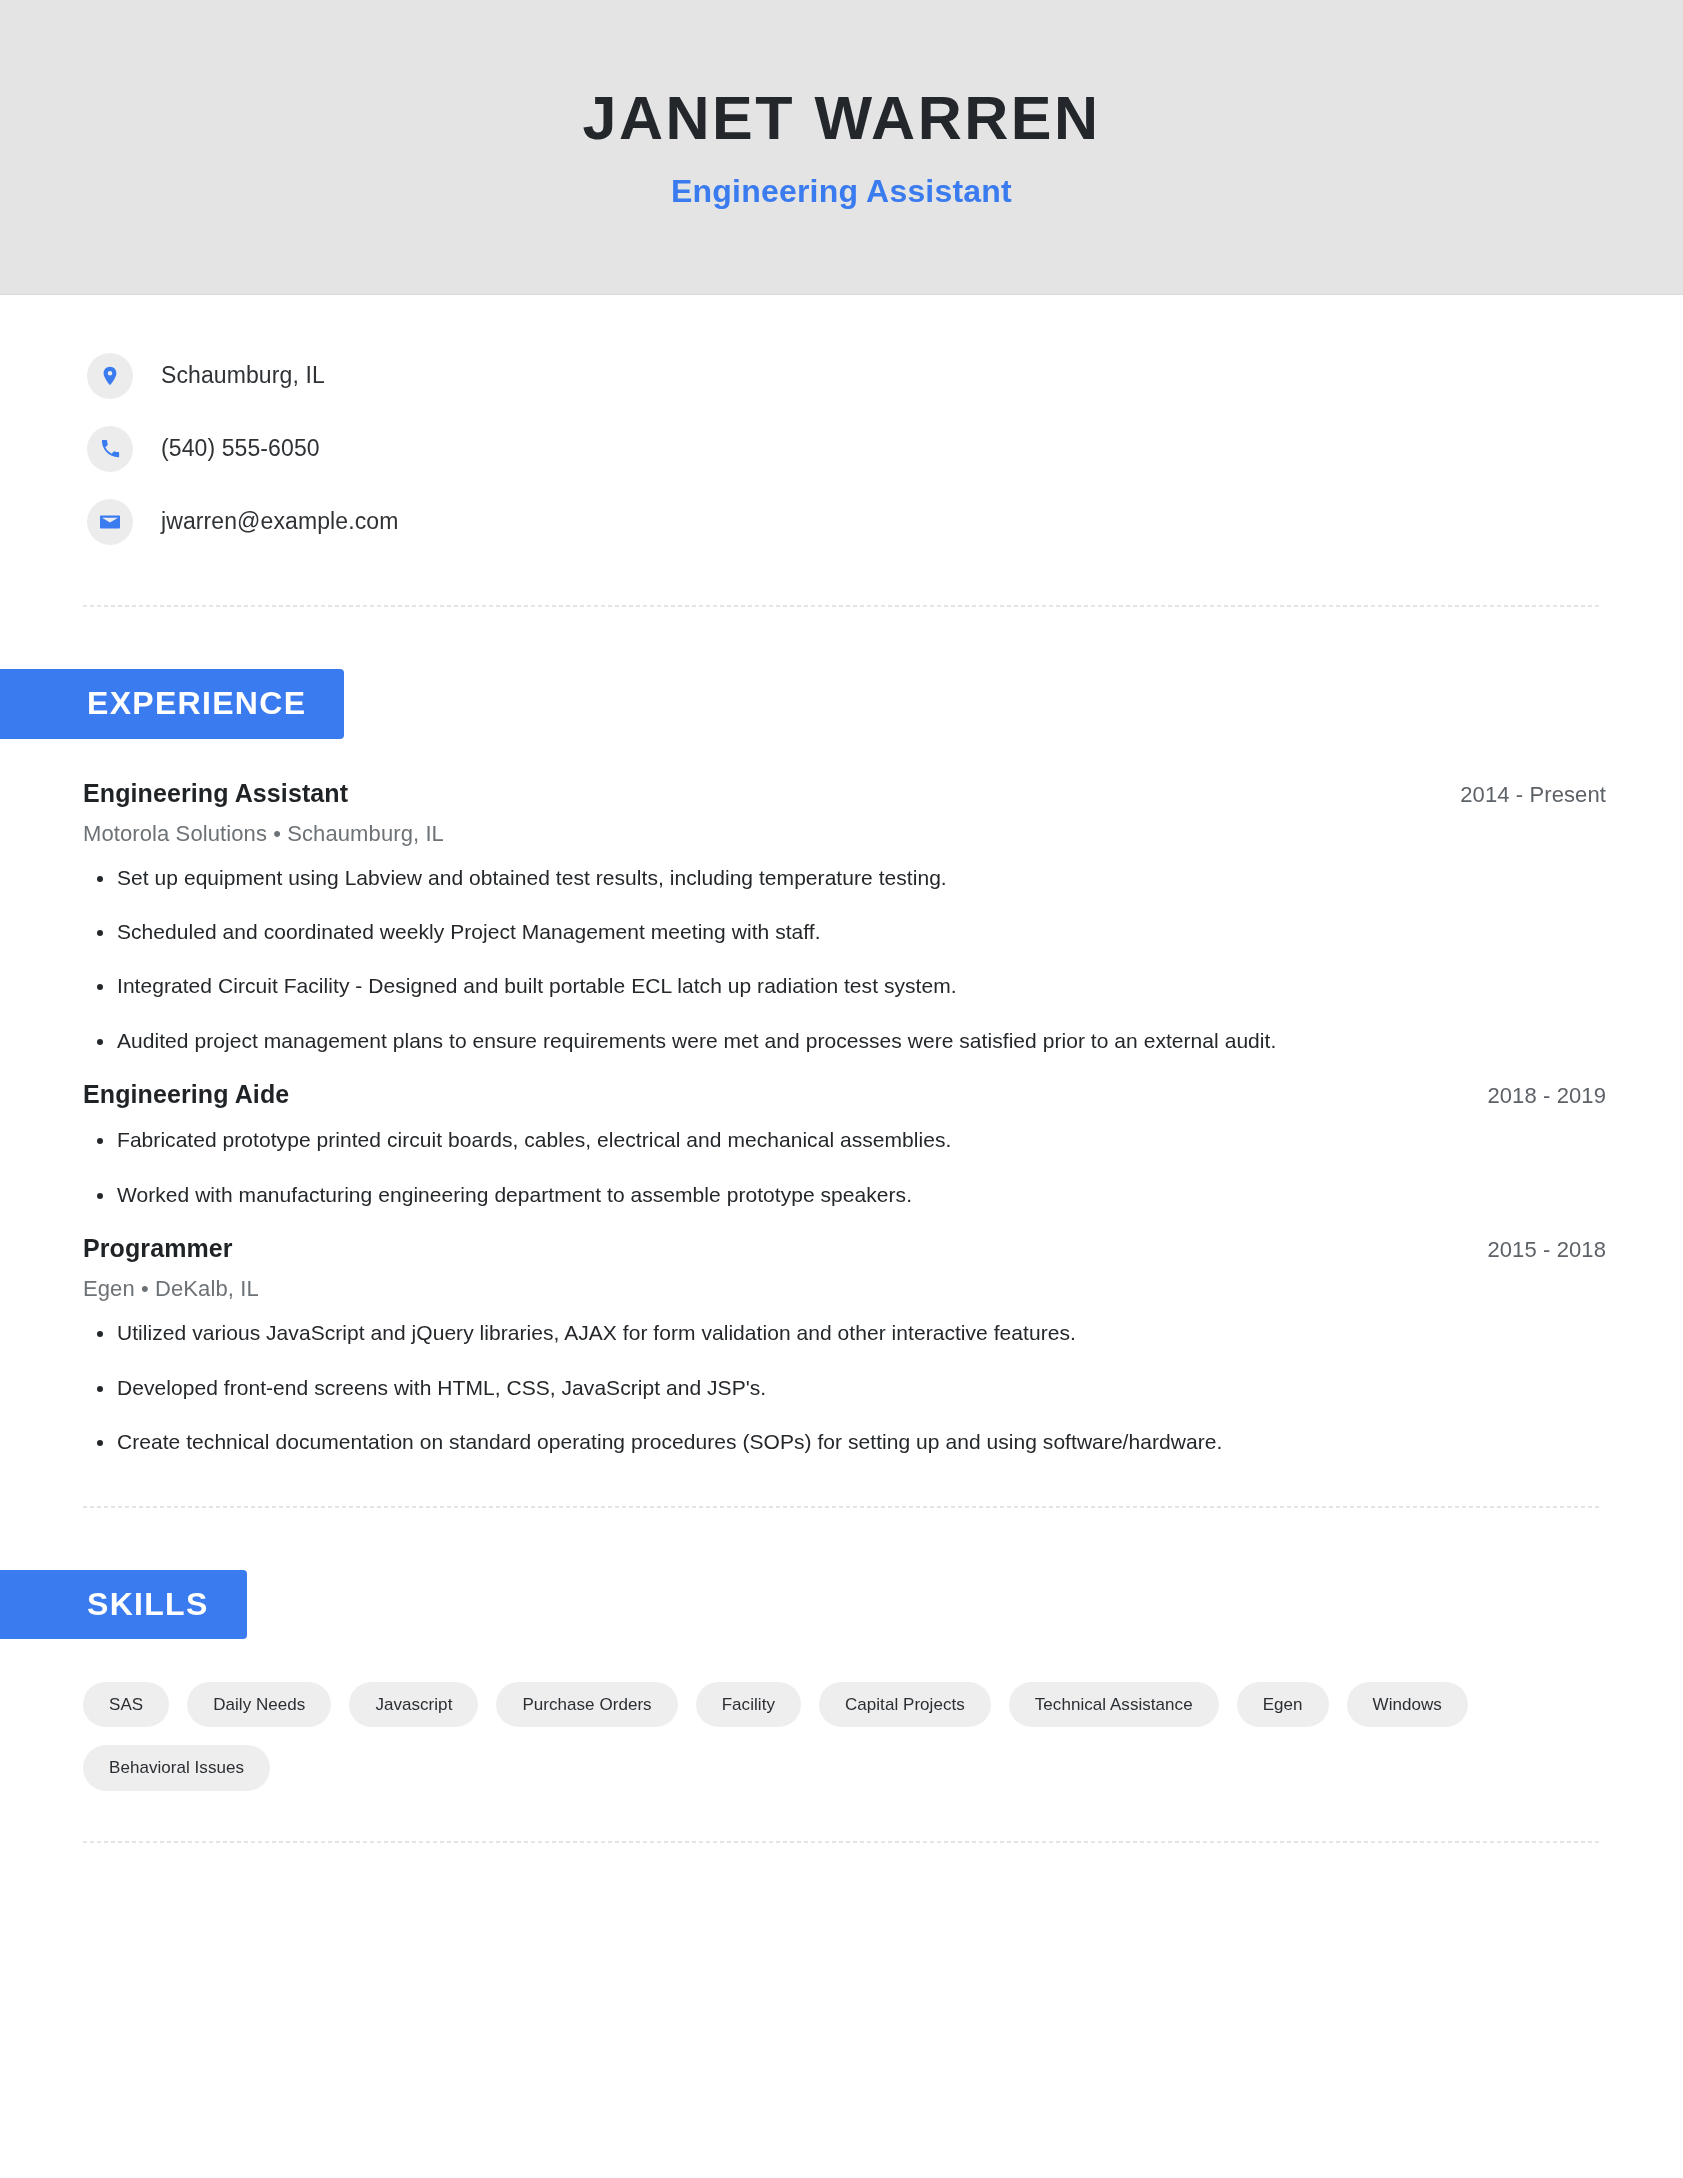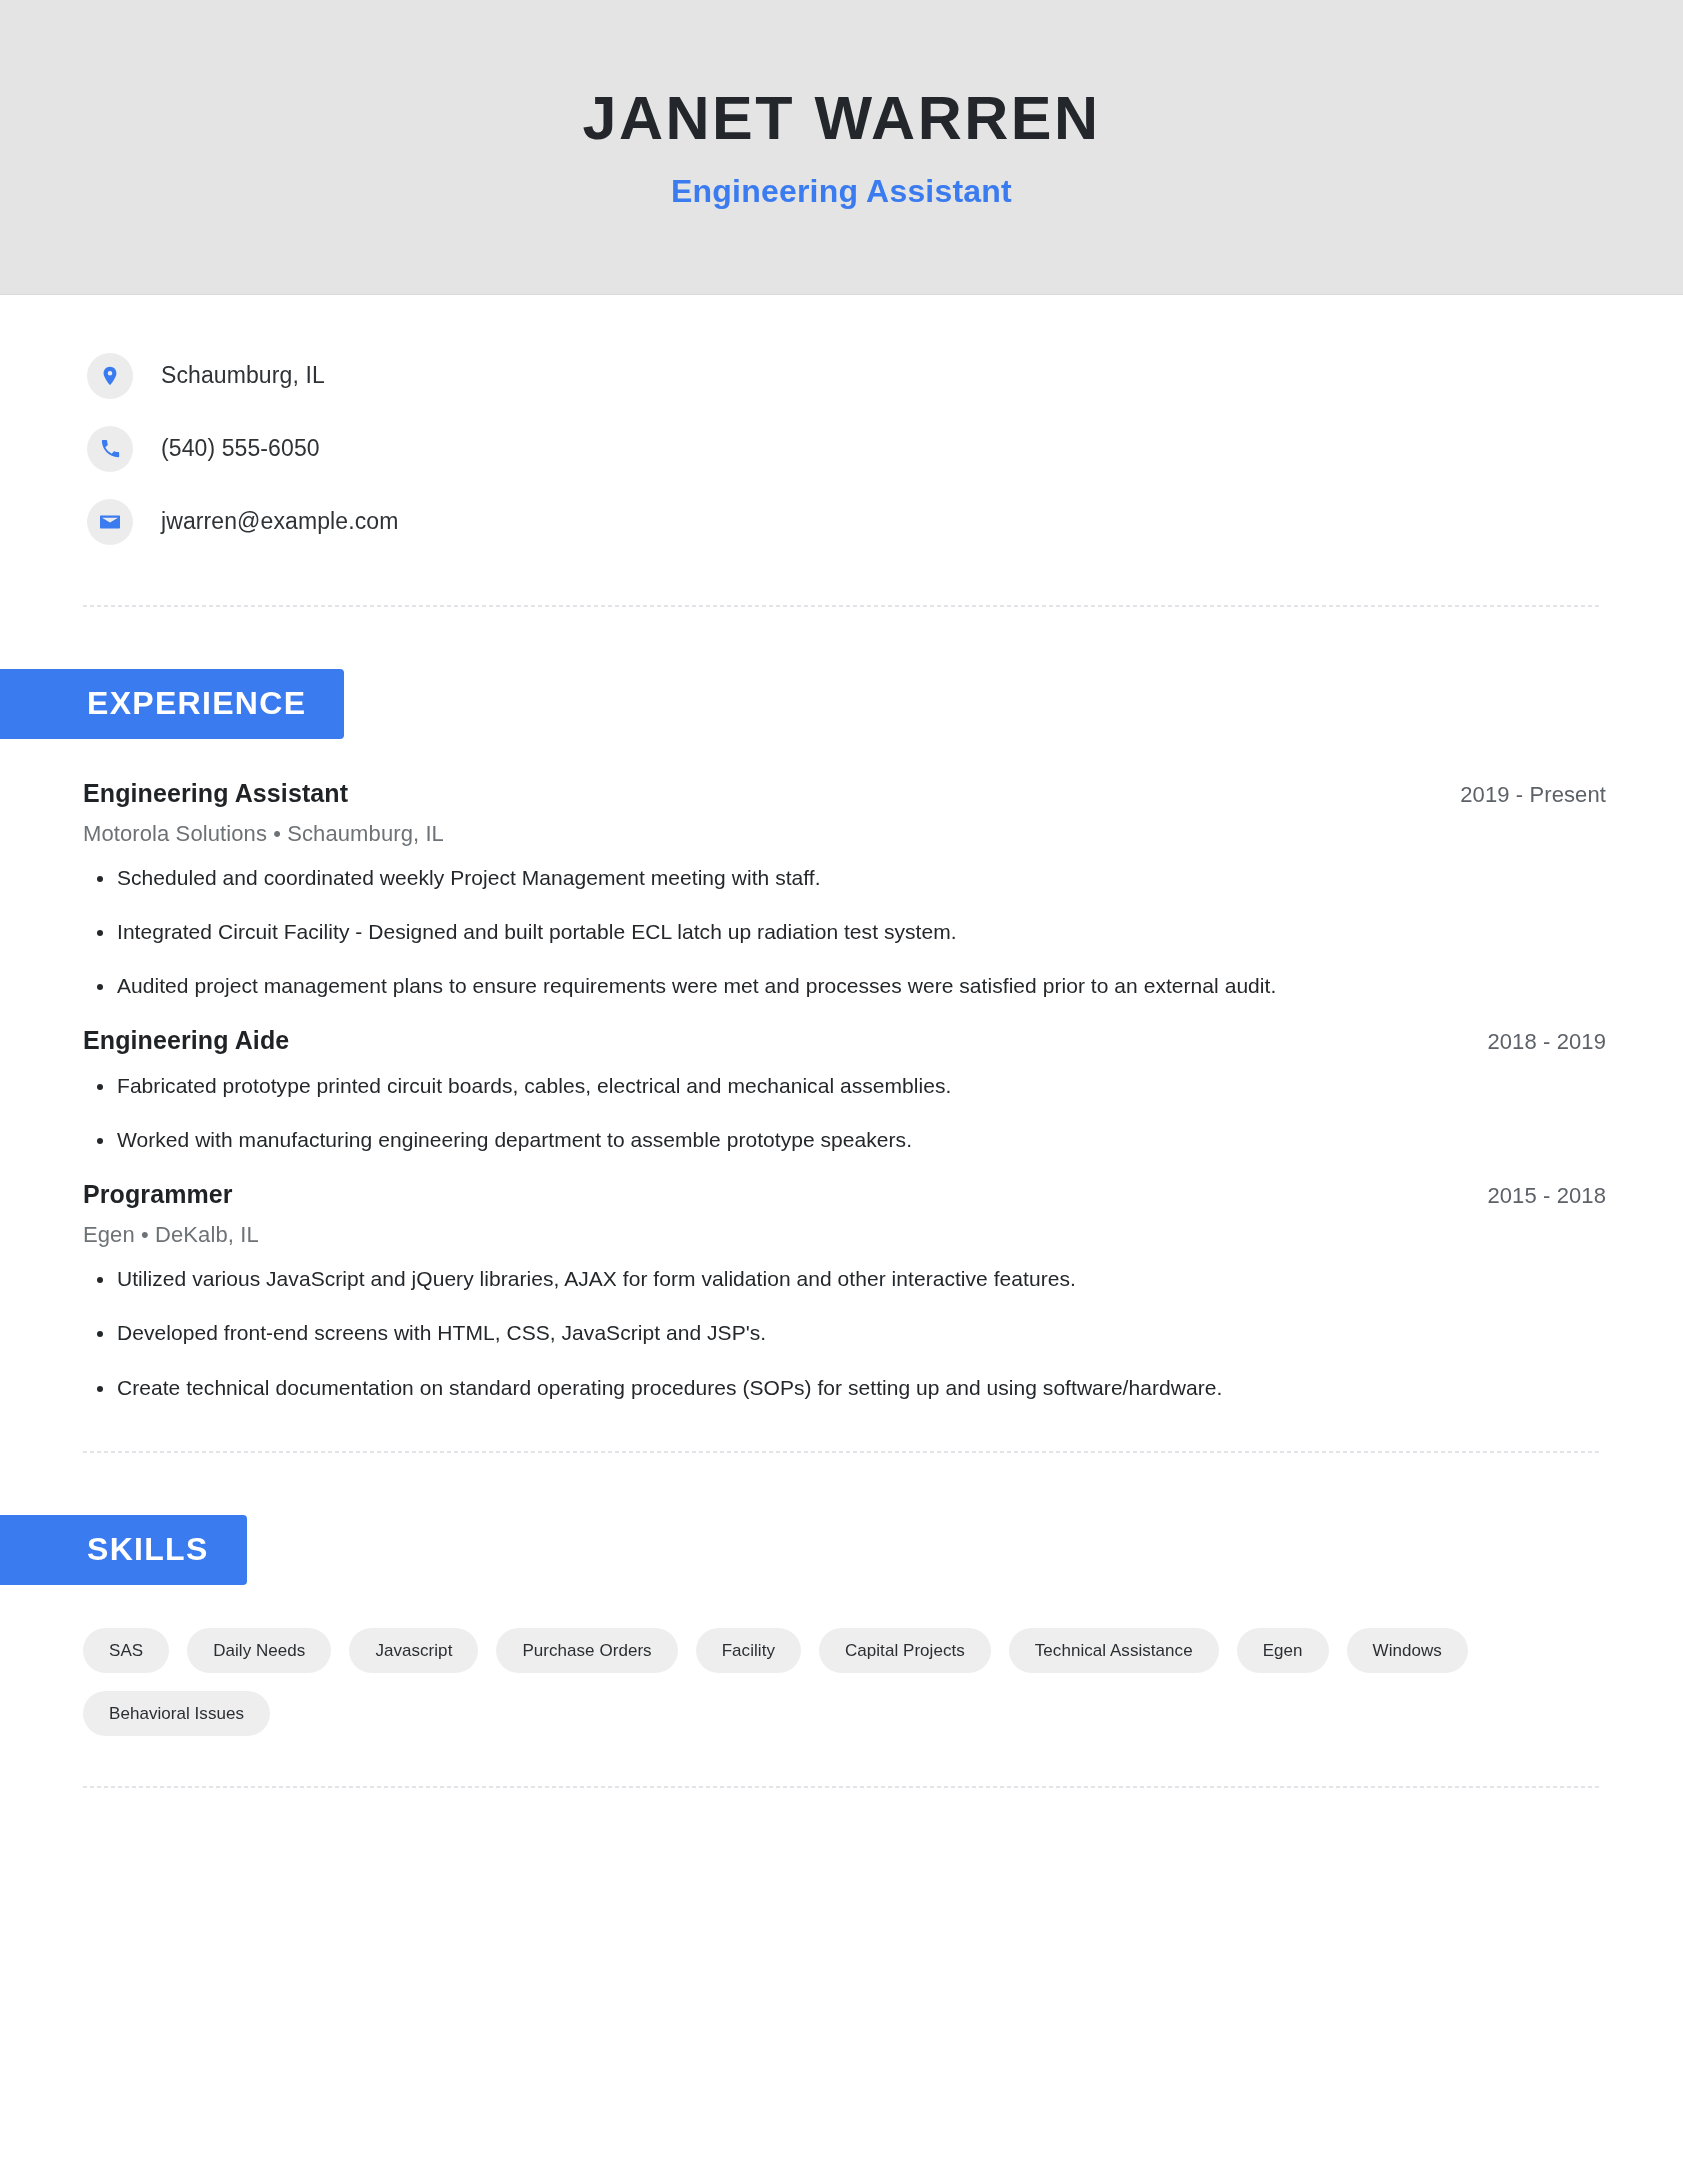--- a/index.html
+++ b/index.html
@@ -223,24 +223,25 @@
 
   <div class="banner-wrap-exp">
     <span class="section-banner">EXPERIENCE</span>
   </div>
 
   <div class="exp-body">
 
     <div class="job" style="margin-top:40px;">
       <div class="job-head">
         <span class="job-role">Engineering Assistant</span>
-        <span class="job-dates">2019 - Present</span>
+        <span class="job-dates">2014 - Present</span>
       </div>
       <div class="job-meta">Motorola Solutions  •  Schaumburg, IL</div>
       <ul class="bullets">
+        <li>Set up equipment using Labview and obtained test results, including temperature testing.</li>
         <li>Scheduled and coordinated weekly Project Management meeting with staff.</li>
         <li>Integrated Circuit Facility - Designed and built portable ECL latch up radiation test system.</li>
         <li>Audited project management plans to ensure requirements were met and processes were satisfied prior to an external audit.</li>
       </ul>
     </div>
 
     <div class="job">
       <div class="job-head">
         <span class="job-role">Engineering Aide</span>
         <span class="job-dates">2018 - 2019</span>

